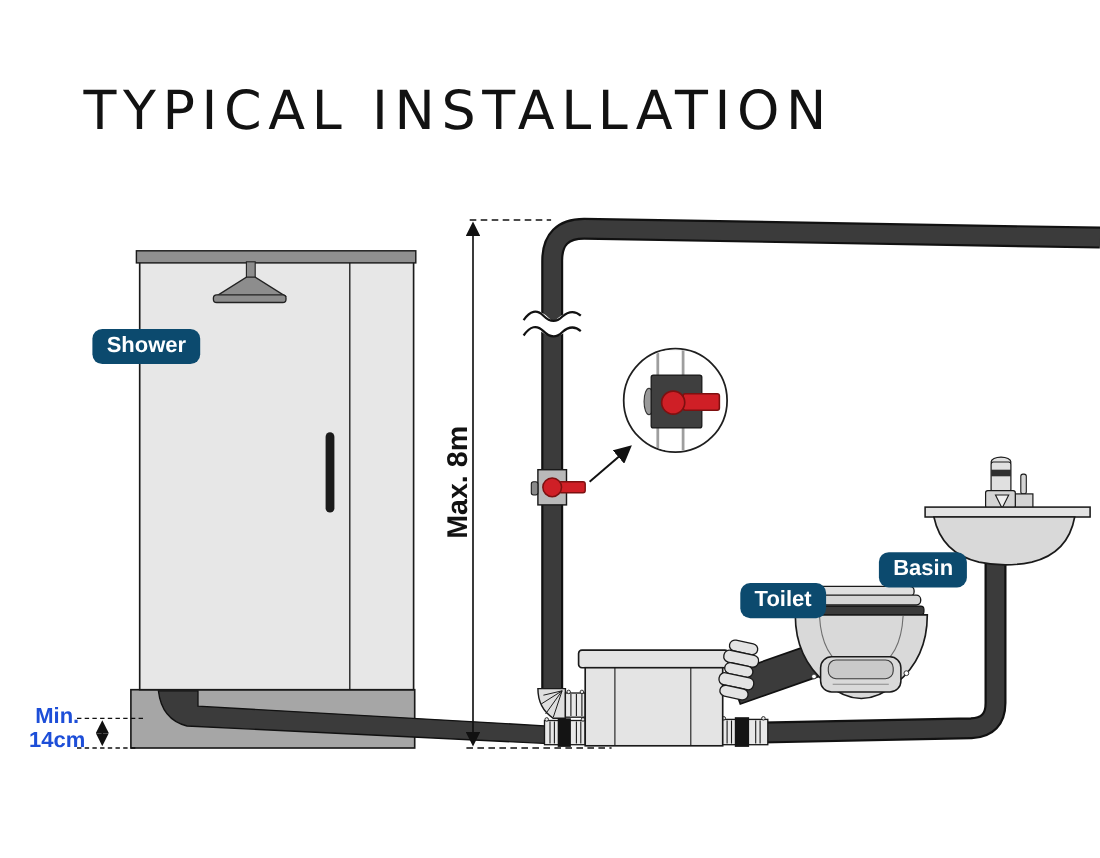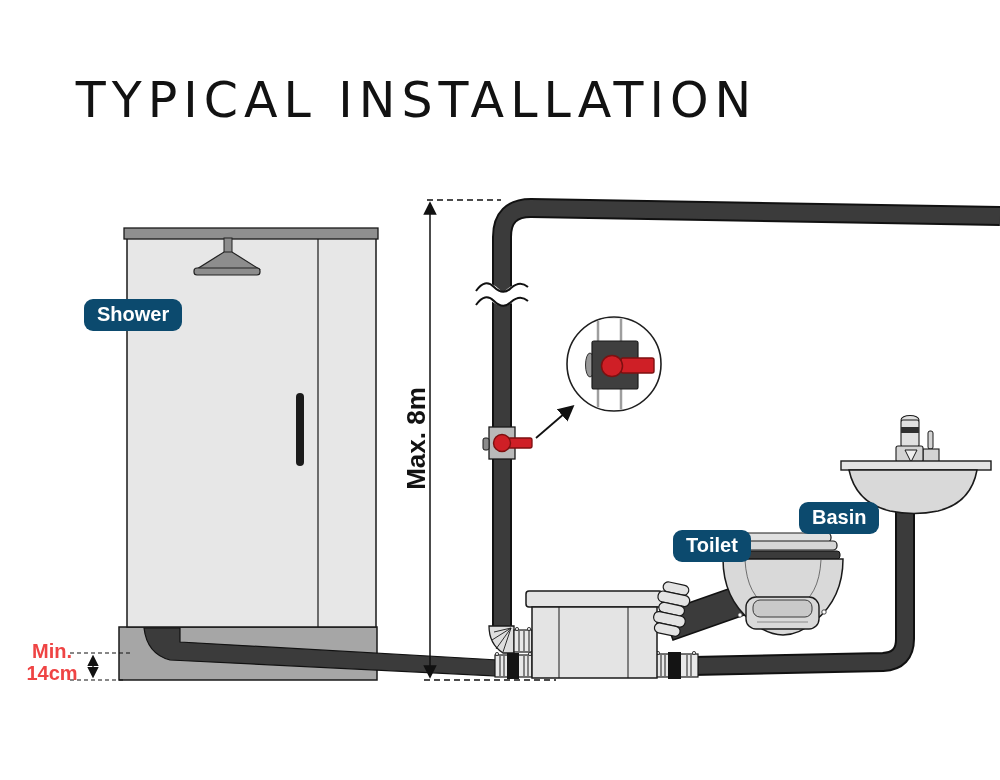--- a/index.html
+++ b/index.html
@@ -21,21 +21,21 @@
   .tag-shower{left:84px;top:299px;}
   .tag-toilet{left:673px;top:530px;text-align:center;}
   .tag-basin{left:799px;top:478px;margin-top:24px;}
   .dim-max{
     position:absolute;left:356px;top:423px;width:120px;text-align:center;
     font-weight:bold;font-size:26px;color:#121212;
     transform:rotate(-90deg);transform-origin:center center;white-space:nowrap;
   }
   .dim-min{
     position:absolute;left:16px;top:641px;width:72px;text-align:center;
-    font-weight:bold;font-size:20px;line-height:1.08;color:#ef4444;
+    font-weight:bold;font-size:20px;line-height:1.08;color:#1d4ed8;
   }
 </style>
 </head>
 <body>
 
 <div id="stage">
 
   <h1 class="page-title">TYPICAL INSTALLATION</h1>
 
   <svg id="diagram" width="1000" height="780" viewBox="0 0 1000 780">

